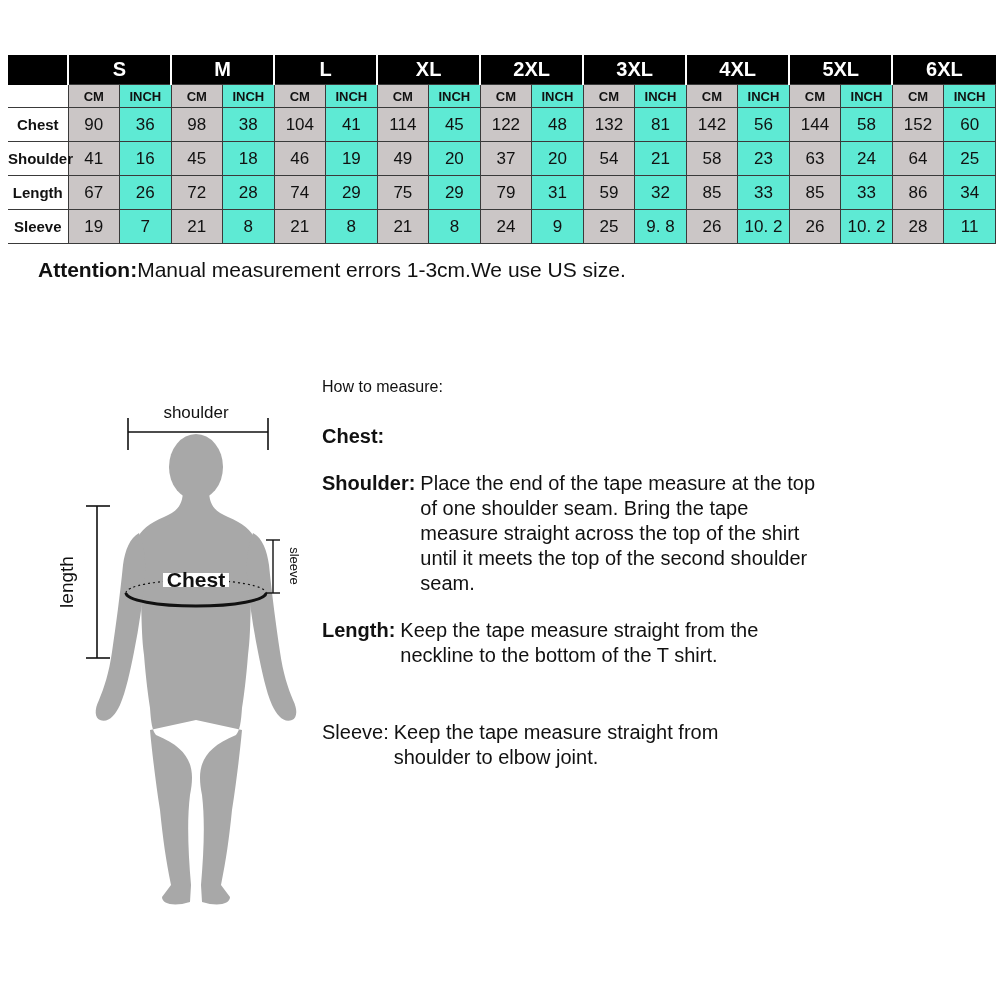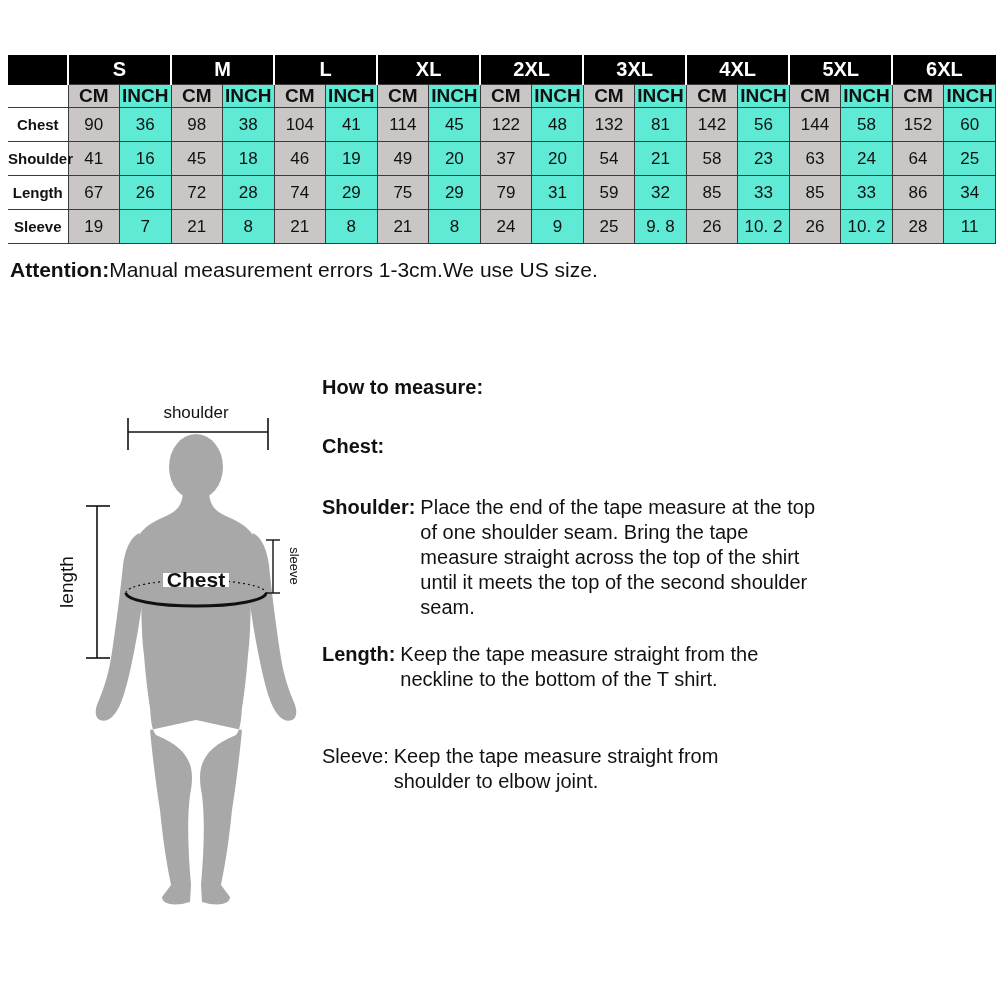--- a/index.html
+++ b/index.html
@@ -5,43 +5,43 @@
   html,body{margin:0;padding:0;background:#fff;}
   .page{position:relative;width:1000px;height:1000px;background:#fff;overflow:hidden;
         font-family:"Liberation Sans","DejaVu Sans",sans-serif;color:#111;}
 
   
   .size-table{position:absolute;left:8px;top:55px;width:988px;border-collapse:collapse;table-layout:fixed;}
   .size-table th,.size-table td{border:1px solid #3a3a3a;text-align:center;vertical-align:middle;padding:0;}
   .size-table th.corner{background:#000;border:none;}
   .size-table th.sizeh{background:#000;color:#fff;font-size:20px;font-weight:bold;height:29px;
                        border:none;border-left:2px solid #fff;}
-  .size-table tr.units th{height:22px;font-size:19px;font-weight:bold;}
+  .size-table tr.units th{height:22px;font-size:13px;font-weight:bold;}
   .size-table td{height:33px;font-size:17px;font-weight:normal;}
   .size-table .cm{background:#cbc6c6;}
   .size-table .inch{background:#5eead4;}
   .size-table th.rlabel{font-size:15px;font-weight:bold;background:#fff;border-left:none;}
   .size-table th.blankcorner{background:#fff;border-left:none;border-top:none;}
   .size-table col.labelcol{width:60px;}
 
   
   .attention{position:absolute;left:10px;top:258px;font-size:21px;white-space:nowrap;}
-  .attention .alabel{font-weight:bold;}
+  .attention .alabel{font-weight:bold;margin-left:28px;}
 
   
   .diagram{position:absolute;left:40px;top:390px;width:280px;height:580px;}
 
   
   .instructions{position:absolute;left:322px;top:374px;width:668px;font-size:20px;line-height:25px;}
-  .instructions .ititle{font-weight:bold;font-size:20px;line-height:26px;margin:0 0 34px 0;}
+  .instructions .ititle{font-weight:normal;font-size:16px;line-height:26px;margin:0 0 24px 0;}
   .item{display:flex;align-items:flex-start;}
   .item .ilabel{font-weight:bold;white-space:nowrap;margin-right:5px;}
   .item .ilabel.regular{font-weight:normal;}
   .item .itext{white-space:pre-wrap;}
-  .item-chest{margin-bottom:36px;}
+  .item-chest{margin-bottom:22px;}
   .item-shoulder{margin-bottom:22px;}
   .item-length{margin-bottom:52px;}
 </style>
 </head>
 <body>
 
 <div class="page">
 
   <table class="size-table">
     <colgroup id="size-colgroup">

